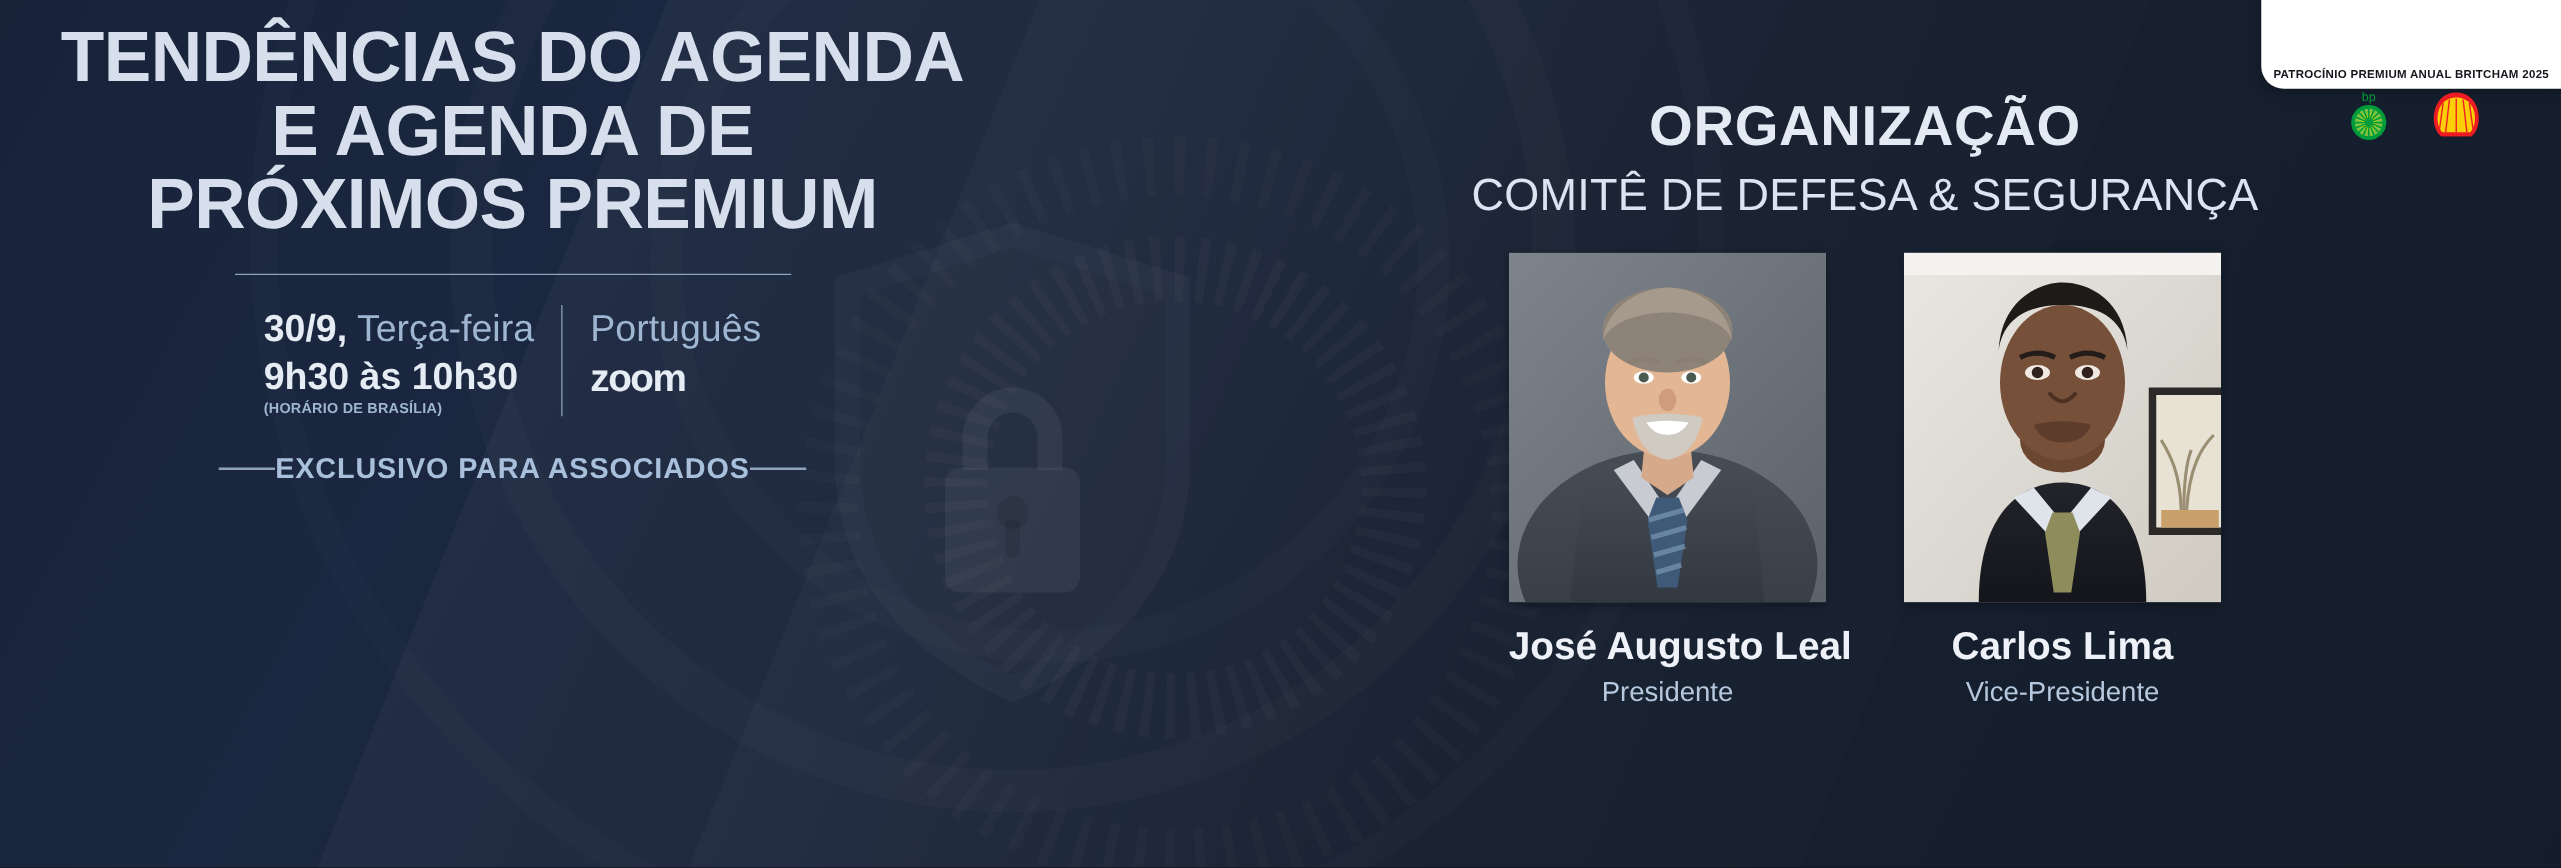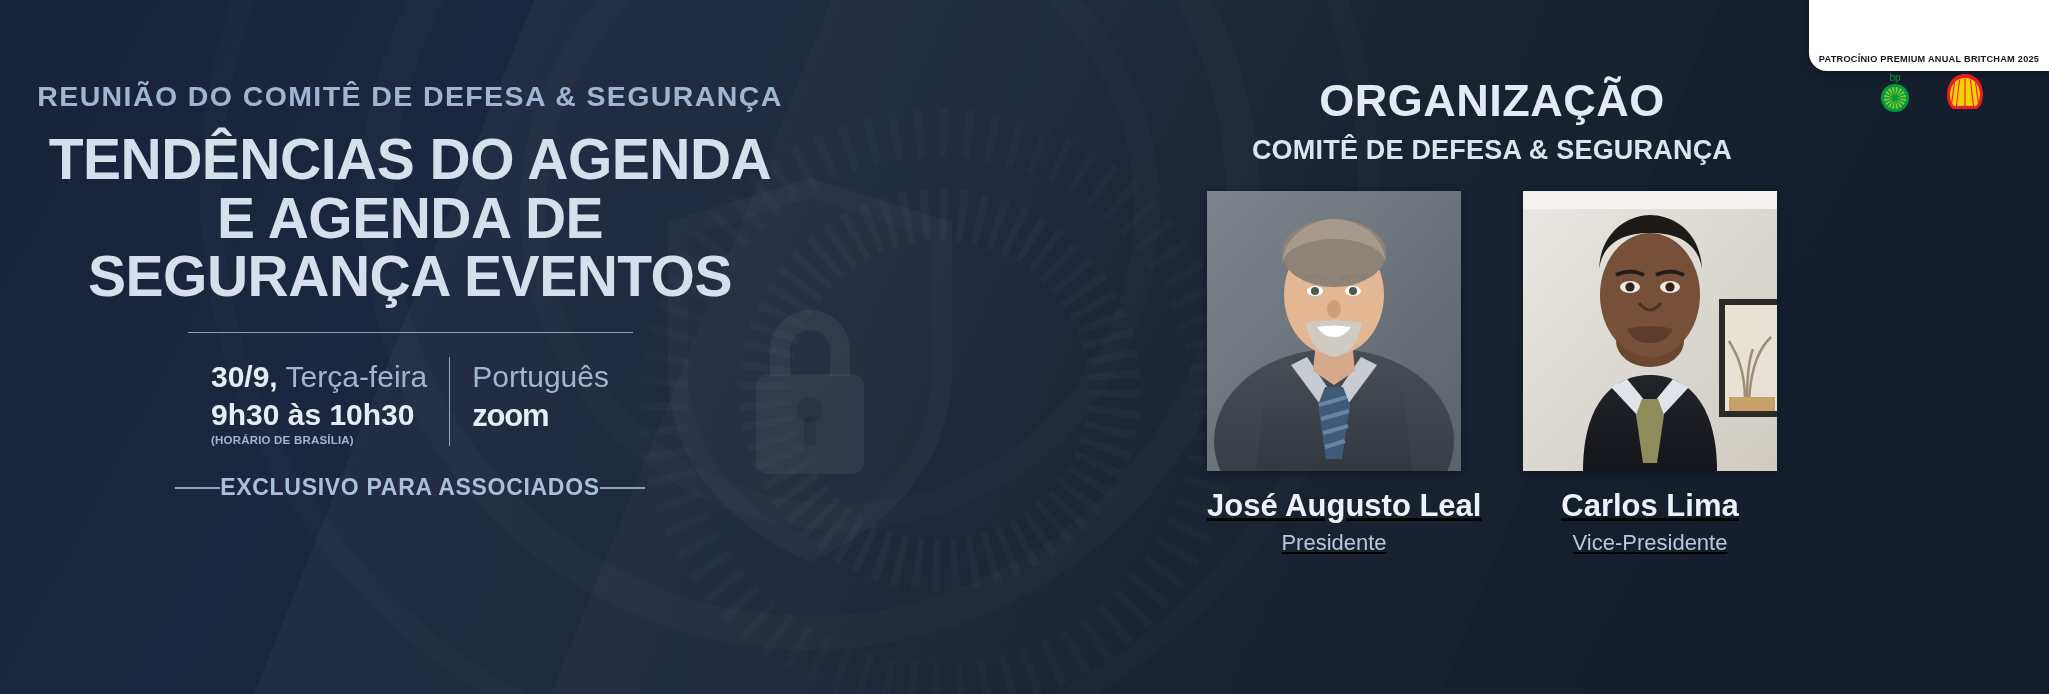--- a/index.html
+++ b/index.html
@@ -123,23 +123,23 @@
   }
 
   
   .right-col { position:absolute; left:1132px; top:0; width:720px; text-align:center; }
   .org-title {
     margin-top:78px;
     font-size:45px; font-weight:700; letter-spacing:.5px; color:#e3eaf3; line-height:1;
   }
   .org-sub {
     margin-top:12px;
-    font-size:27px; font-weight:700; letter-spacing:.2px; color:#dbe4f0;
-  }
-  .speakers { margin-top:25px; display:flex; justify-content:center; gap:62px;text-decoration:underline; }
+    font-size:36px; font-weight:400; letter-spacing:.2px; color:#dbe4f0;
+  }
+  .speakers { margin-top:25px; display:flex; justify-content:center; gap:62px; }
   .speaker { width:254px; }
   .photo {
     width:254px; height:280px; overflow:hidden;
     box-shadow:0 2px 7px rgba(0,0,0,.35);
   }
   .photo svg { display:block; }
   .sp-name { margin-top:17px; font-size:31px; font-weight:700; color:#eef2f8; white-space:nowrap; }
   .sp-role { margin-top:6px; font-size:22px; color:#b6c8de; }
 </style>
 </head>
@@ -213,26 +213,25 @@
             <path d="M10.5 11.5 L7.5 33"></path>
             <path d="M31.5 11.5 L34.5 33"></path>
           </g>
           <path d="M9 35 L33 35 L33 38 L9 38 Z" fill="#ed1c24"></path>
         </svg>
       </span>
     </div>
   </div>
 
   <div class="left-col">
-    <div class="kicker">REUNIÃO DO COMITÊ DE DEFESA &amp; SEGURANÇA</div>
 
     <div class="headline">
       <div>TENDÊNCIAS DO AGENDA</div>
       <div>E AGENDA DE</div>
-      <div>SEGURANÇA EVENTOS</div>
+      <div>PRÓXIMOS PREMIUM</div>
     </div>
 
     <div class="divider-line"></div>
 
     <div class="info-row">
       <div class="info-left">
         <div class="date-line">
           <b>30/9,</b>
           <span>Terça-feira</span>
         </div>

